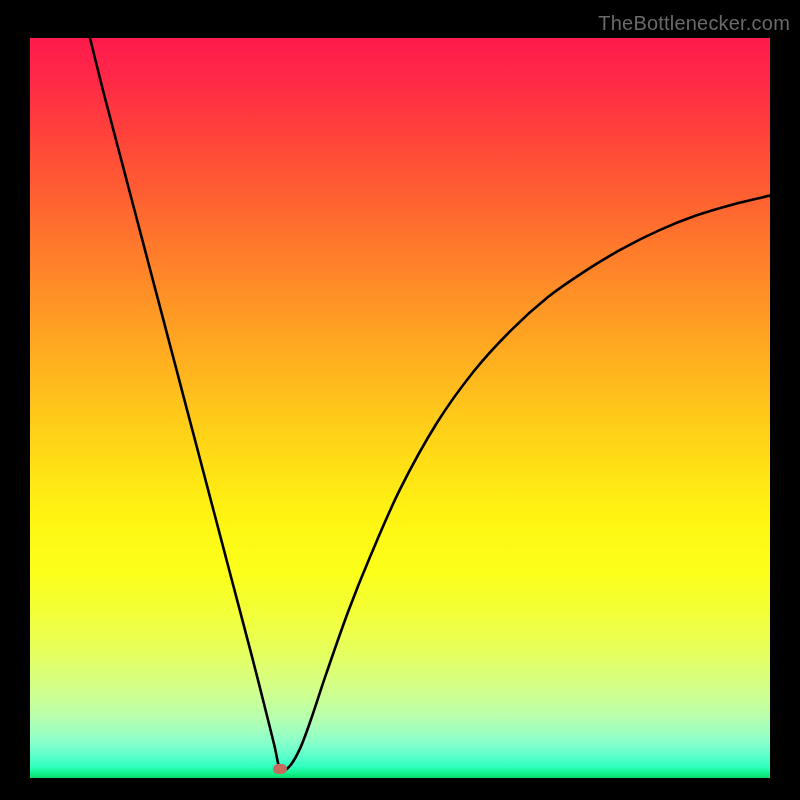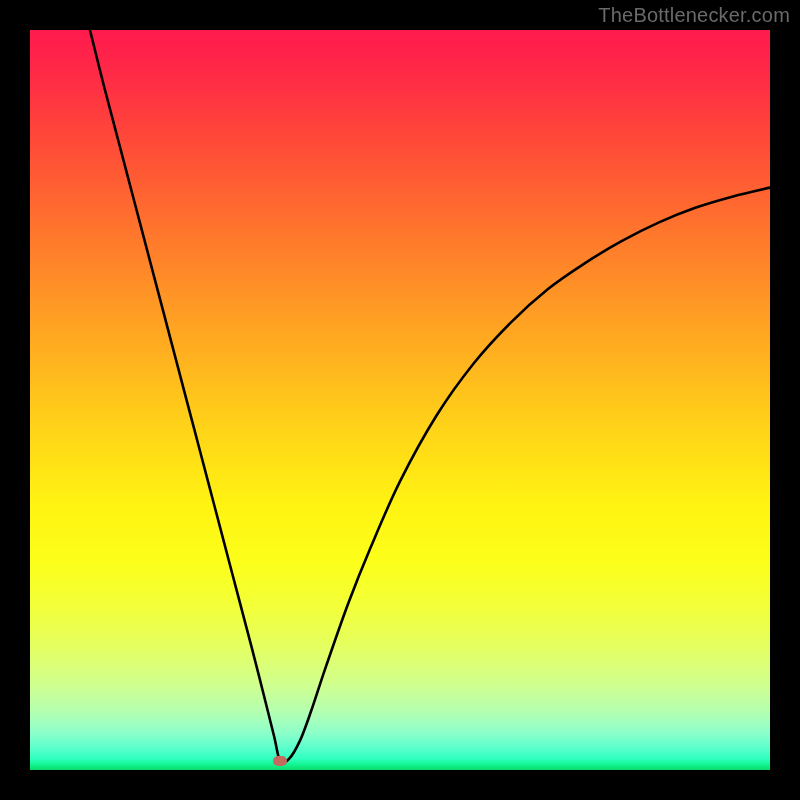--- a/index.html
+++ b/index.html
@@ -7,21 +7,21 @@
     padding: 0;
     width: 800px;
     height: 800px;
     background: #000000;
     overflow: hidden;
     font-family: Arial, Helvetica, sans-serif;
   }
   .frame {
     position: absolute;
     left: 0;
-    top: 0;
+    top: 8px;
     width: 800px;
     height: 700px;
     background: #000000;
   }
   .plot {
     position: absolute;
     left: 30px;
     top: 30px;
     width: 740px;
     height: 740px;

